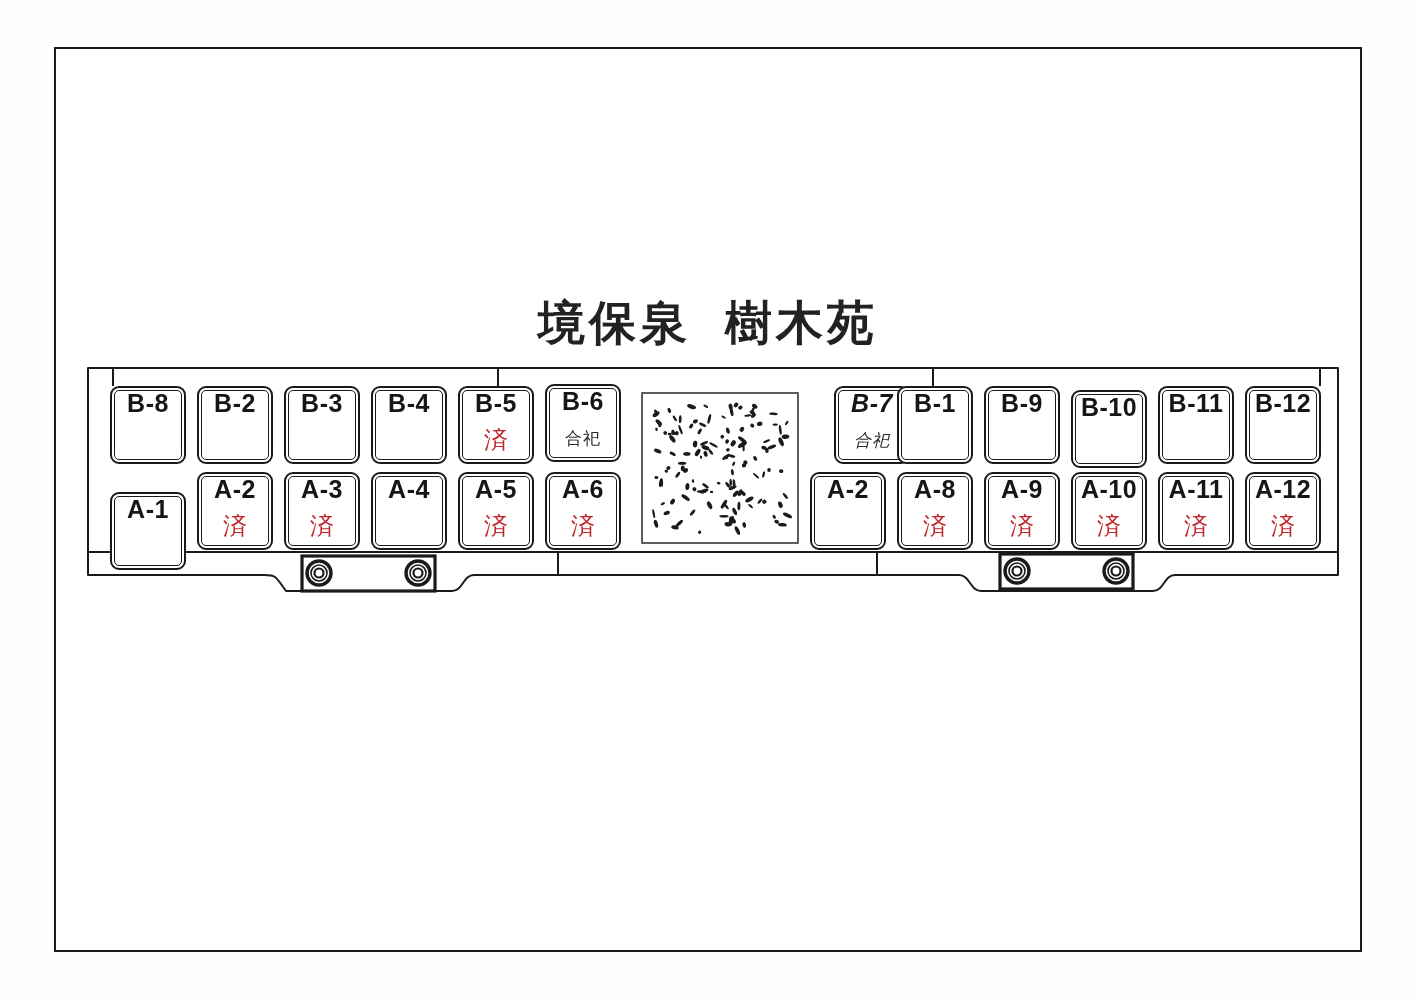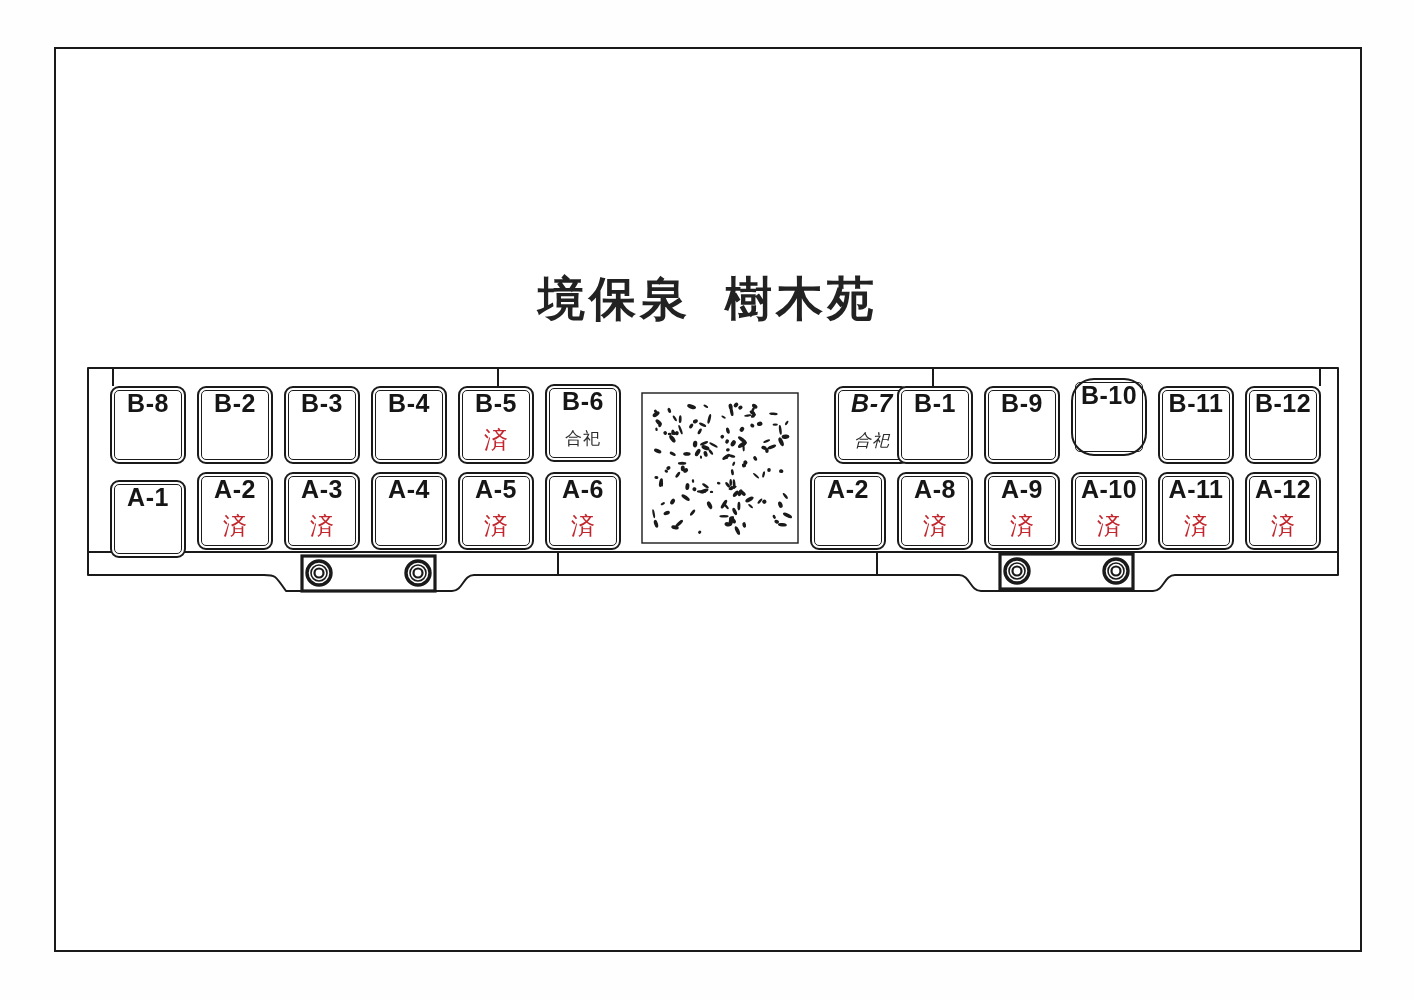--- a/index.html
+++ b/index.html
@@ -5,21 +5,21 @@
   html,body{margin:0;padding:0;background:#ffffff;}
   .stage{
     position:relative;width:1415px;height:1000px;background:#fefefe;overflow:hidden;
     font-family:"Liberation Sans","DejaVu Sans",sans-serif;color:#161616;
   }
   .frame{
     position:absolute;left:54px;top:47px;width:1308px;height:905px;
     border:2.5px solid #1a1a1a;background:#ffffff;box-sizing:border-box;
   }
   .title{
-    position:absolute;left:54px;top:268px;width:1308px;text-align:center;
+    position:absolute;left:54px;top:292px;width:1308px;text-align:center;
     font-size:47px;font-weight:bold;letter-spacing:4px;color:#222;white-space:pre;
   }
   svg.platform{position:absolute;left:80px;top:360px;}
   .plot{
     position:absolute;width:76px;height:78px;box-sizing:border-box;
     border:2px solid #1a1a1a;border-radius:9px;background:#ffffff;
   }
   .plot-inner{position:absolute;inset:2px;border:1.8px solid #1a1a1a;border-radius:5px;}
   .plot-label{
     position:absolute;top:0;left:0;right:0;text-align:center;
@@ -248,33 +248,33 @@
         <div class="plot-status status-communal">合祀</div>
       </div>
       <div class="plot" style="left: 897px; top: 386px;">
         <div class="plot-inner"></div>
         <div class="plot-label">B-1</div>
       </div>
       <div class="plot" style="left: 984px; top: 386px;">
         <div class="plot-inner"></div>
         <div class="plot-label">B-9</div>
       </div>
-      <div class="plot" style="left: 1071px; top: 378px; border-radius: 23px;">
+      <div class="plot" style="left: 1071px; top: 390px;">
         <div class="plot-inner"></div>
         <div class="plot-label">B-10</div>
       </div>
       <div class="plot" style="left: 1158px; top: 386px;">
         <div class="plot-inner"></div>
         <div class="plot-label">B-11</div>
       </div>
       <div class="plot" style="left: 1245px; top: 386px;">
         <div class="plot-inner"></div>
         <div class="plot-label">B-12</div>
       </div>
-      <div class="plot" style="left: 110px; top: 480px;">
+      <div class="plot" style="left: 110px; top: 492px;">
         <div class="plot-inner"></div>
         <div class="plot-label">A-1</div>
       </div>
       <div class="plot" style="left: 197px; top: 472px;">
         <div class="plot-inner"></div>
         <div class="plot-label">A-2</div>
         <div class="plot-status status-reserved">済</div>
       </div>
       <div class="plot" style="left: 284px; top: 472px;">
         <div class="plot-inner"></div>

